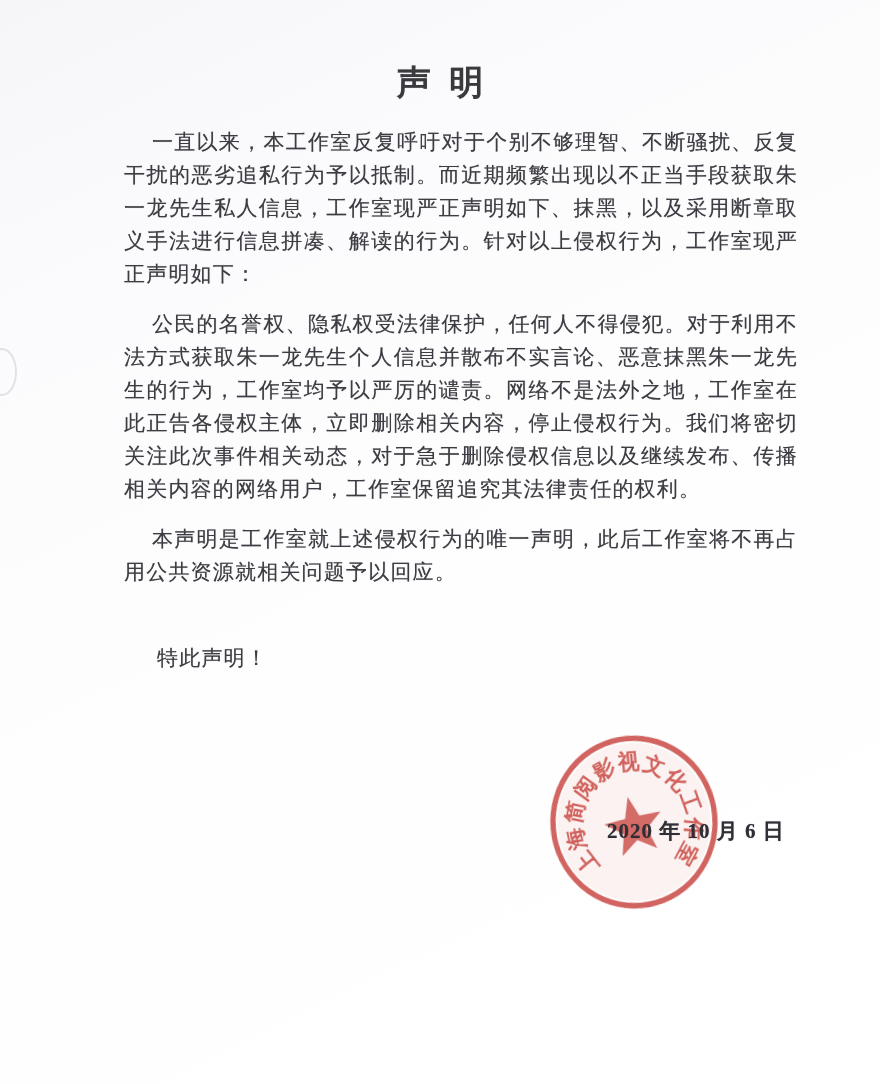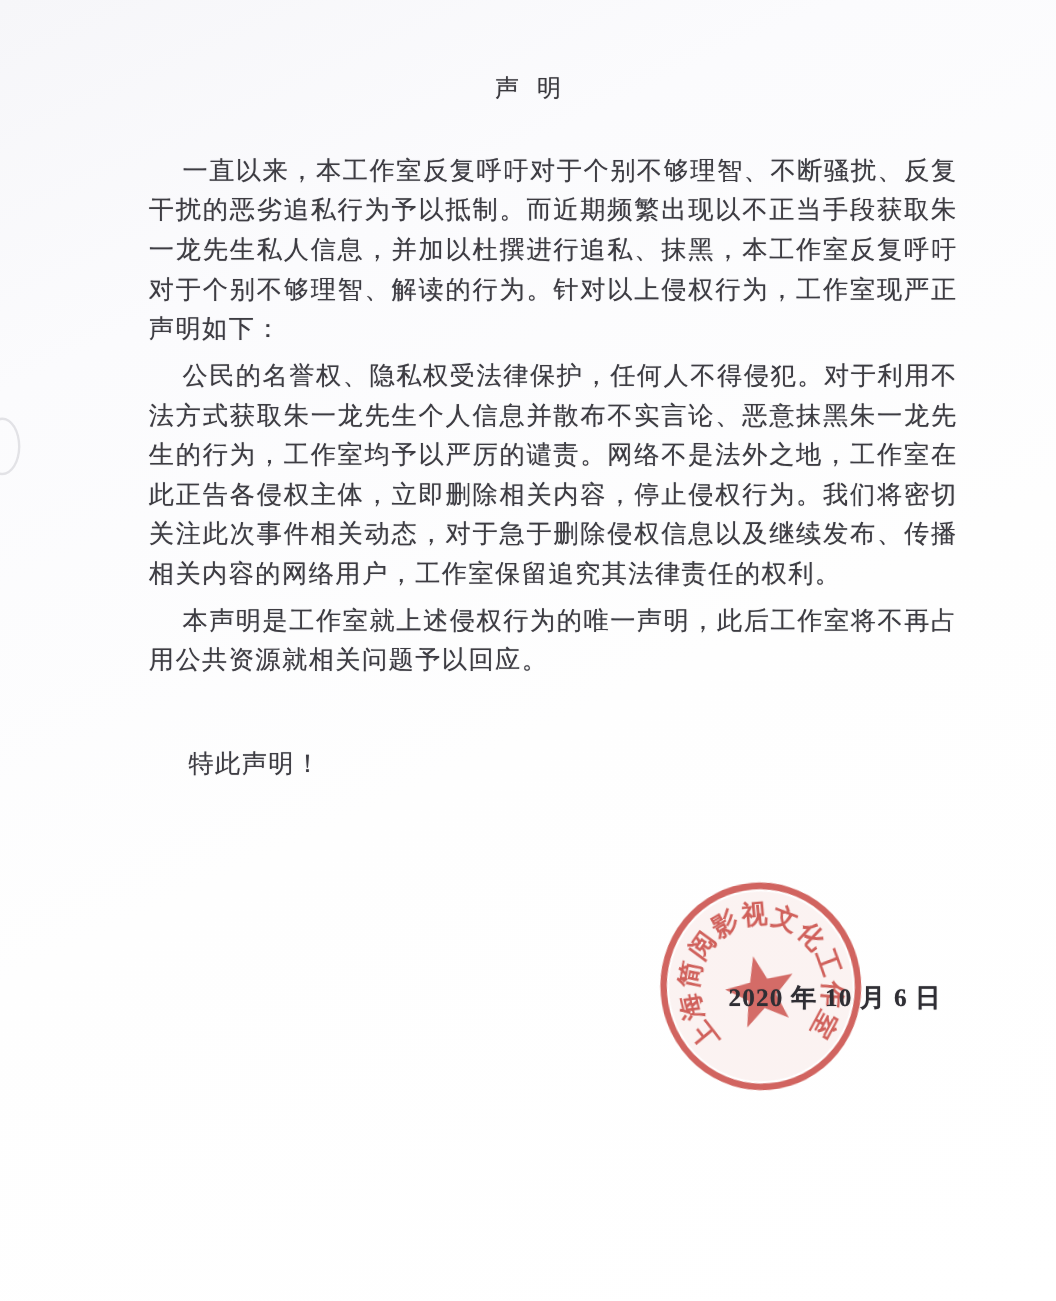--- a/index.html
+++ b/index.html
@@ -14,22 +14,22 @@
     overflow: hidden;
     background: linear-gradient(155deg, #f6f6f9 0%, #fbfbfd 22%, #fefefe 55%, #ffffff 100%);
     font-family: "Liberation Serif", "DejaVu Serif", serif;
   }
   .doc-title {
     position: absolute;
     top: 60px;
     left: 0;
     width: 100%;
     text-align: center;
-    font-size: 20px;
-    font-weight: 400;
+    font-size: 34px;
+    font-weight: 700;
     word-spacing: 10px;
     color: #3a393e;
     text-shadow: 0 0 0.7px rgba(70,70,75,0.55);
   }
   .body-text {
     position: absolute;
     left: 124px;
     top: 126px;
     width: 674px;
     font-size: 21px;
@@ -37,21 +37,21 @@
     letter-spacing: 1.2px;
     color: #3d3c42;
     text-align: justify;
     text-shadow: 0 0 0.7px rgba(70,70,78,0.55);
   }
   .body-text p {
     margin: 0;
     text-indent: 28px;
   }
   .body-text p + p {
-    margin-top: 6px;
+    margin-top: 17px;
   }
   .body-text p.closing {
     margin-top: 53px;
     text-indent: 33px;
   }
   .signature {
     position: absolute;
     left: 552px;
     top: 781px;
     font-size: 20px;
@@ -119,21 +119,21 @@
   }
 </style>
 </head>
 <body>
 
 <div class="page">
 
   <div class="doc-title">声 明</div>
 
   <div class="body-text">
-    <p>一直以来，本工作室反复呼吁对于个别不够理智、不断骚扰、反复干扰的恶劣追私行为予以抵制。而近期频繁出现以不正当手段获取朱一龙先生私人信息，并加以杜撰进行追私、抹黑，本工作室反复呼吁对于个别不够理智、解读的行为。针对以上侵权行为，工作室现严正声明如下：</p>
+    <p>一直以来，本工作室反复呼吁对于个别不够理智、不断骚扰、反复干扰的恶劣追私行为予以抵制。而近期频繁出现以不正当手段获取朱一龙先生私人信息，工作室现严正声明如下、抹黑，以及采用断章取义手法进行信息拼凑、解读的行为。针对以上侵权行为，工作室现严正声明如下：</p>
     <p>公民的名誉权、隐私权受法律保护，任何人不得侵犯。对于利用不法方式获取朱一龙先生个人信息并散布不实言论、恶意抹黑朱一龙先生的行为，工作室均予以严厉的谴责。网络不是法外之地，工作室在此正告各侵权主体，立即删除相关内容，停止侵权行为。我们将密切关注此次事件相关动态，对于急于删除侵权信息以及继续发布、传播相关内容的网络用户，工作室保留追究其法律责任的权利。</p>
     <p>本声明是工作室就上述侵权行为的唯一声明，此后工作室将不再占用公共资源就相关问题予以回应。</p>
     <p class="closing">特此声明！</p>
   </div>
 
   <svg class="stamp" viewBox="0 0 200 200" preserveAspectRatio="none">
     <circle class="seal-wash" cx="100" cy="100" r="86"></circle>
     <circle class="seal-ring" cx="100" cy="100" r="91"></circle>
     <polygon class="seal-star" points="95.3,72.3 106.6,93.6 130.6,91.1 113.8,108.4 123.6,130.5 101.9,119.9 84,136 87.4,112.1 66.5,100.1 90.3,95.9"></polygon>
     <g>

